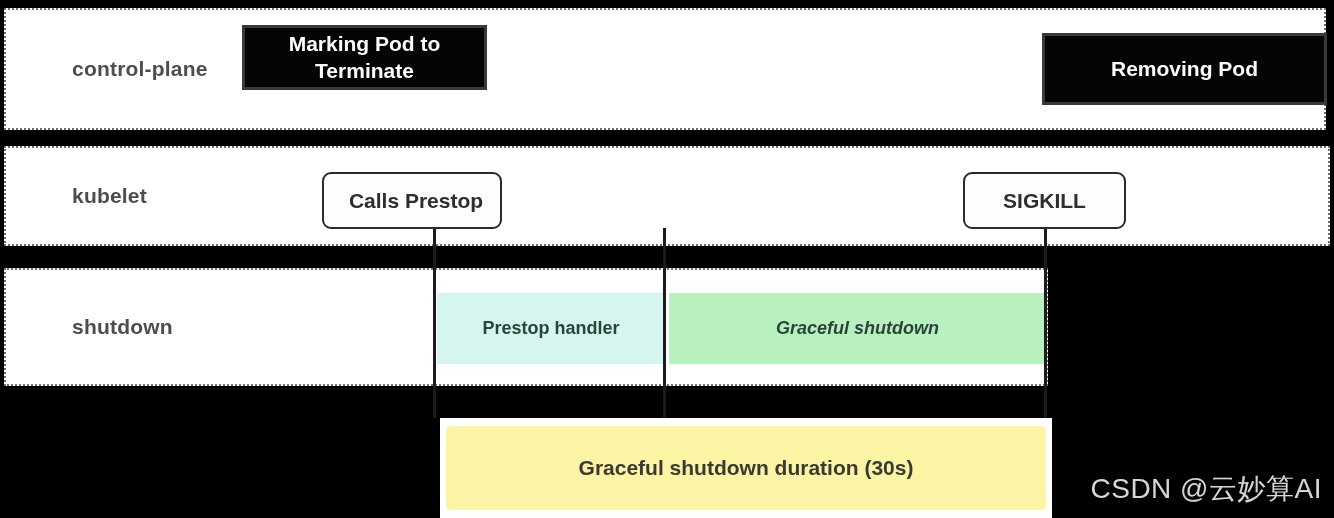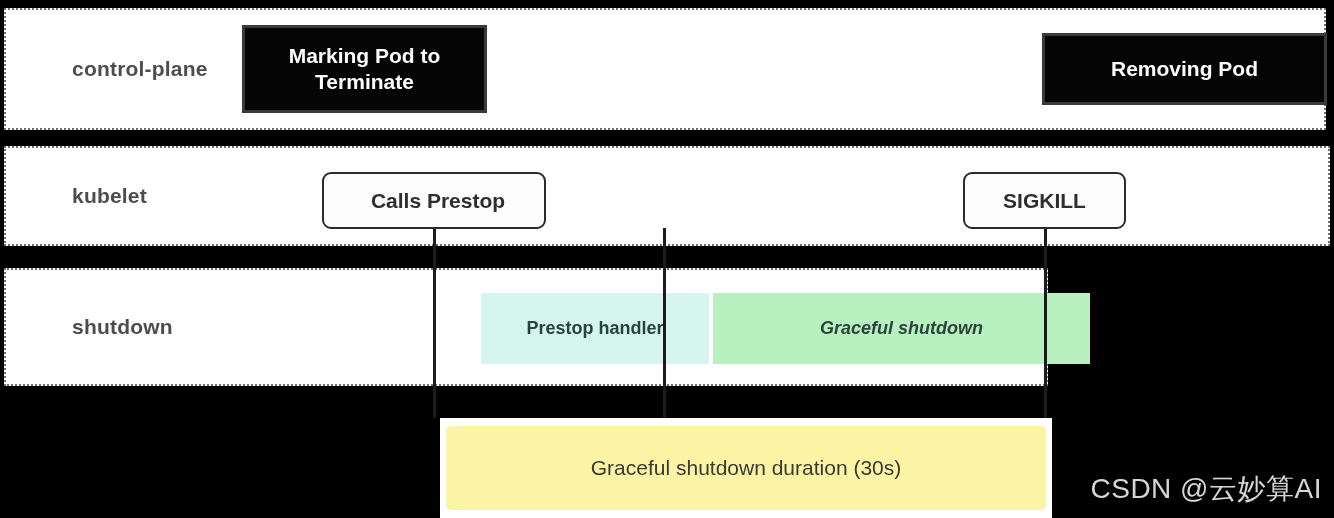--- a/index.html
+++ b/index.html
@@ -63,55 +63,54 @@
     box-sizing: border-box;
     color: #ffffff;
     font-weight: bold;
     font-size: 21px;
     line-height: 1.25;
     display: flex;
     align-items: center;
     justify-content: center;
     text-align: center;
   }
-  #cp-box-marking  { left: 242px;  top: 25px; width: 245px; height: 88px; }
+  #cp-box-marking  { left: 242px;  top: 25px; width: 245px; height: 65px; }
   #cp-box-removing { left: 1042px; top: 33px; width: 285px; height: 72px; }
 
   
   .kl-box {
     position: absolute;
     background: #fdfdfd;
     border: 2px solid #2b2b2b;
     border-radius: 9px;
     box-sizing: border-box;
     color: #2e2e2e;
     font-weight: bold;
     font-size: 21px;
     display: flex;
     align-items: center;
     justify-content: center;
     text-align: center;
     white-space: nowrap;
   }
-  #kl-box-prestop  { left: 322px; top: 172px; width: 224px; height: 57px; padding-left: 8px; }
+  #kl-box-prestop  { left: 322px; top: 172px; width: 180px; height: 57px; padding-left: 8px; }
   #kl-box-sigterm  { left: 583px; top: 172px; width: 162px; height: 57px; }
   #kl-box-sigkill  { left: 963px; top: 172px; width: 163px; height: 57px; text-align: center; }
 
   
   .phase-bar {
     position: absolute;
     box-sizing: border-box;
     display: flex;
     align-items: center;
     justify-content: center;
     font-weight: bold;
     font-size: 18px;
     color: #29453a;
     text-align: center;
-    margin-left: 44px;
   }
   #phase-prestop  { left: 437px; top: 293px; width: 228px; height: 71px; background: #d5f5ee; }
   #phase-graceful { left: 669px; top: 293px; width: 377px; height: 71px; background: #b9f0bf; font-style: italic; }
 
   
   .connector {
     position: absolute;
     width: 3px;
     background: #1c1c1c;
   }
@@ -132,21 +131,21 @@
     position: absolute;
     left: 446px;
     top: 426px;
     width: 600px;
     height: 84px;
     background: #fbf4a5;
     border-radius: 5px;
     display: flex;
     align-items: center;
     justify-content: center;
-    font-weight: normal;
+    font-weight: bold;
     font-size: 21px;
     color: #3a3a33;
     text-align: center;
   }
 
   
   #watermark {
     position: absolute;
     right: 12px;
     bottom: 10px;

